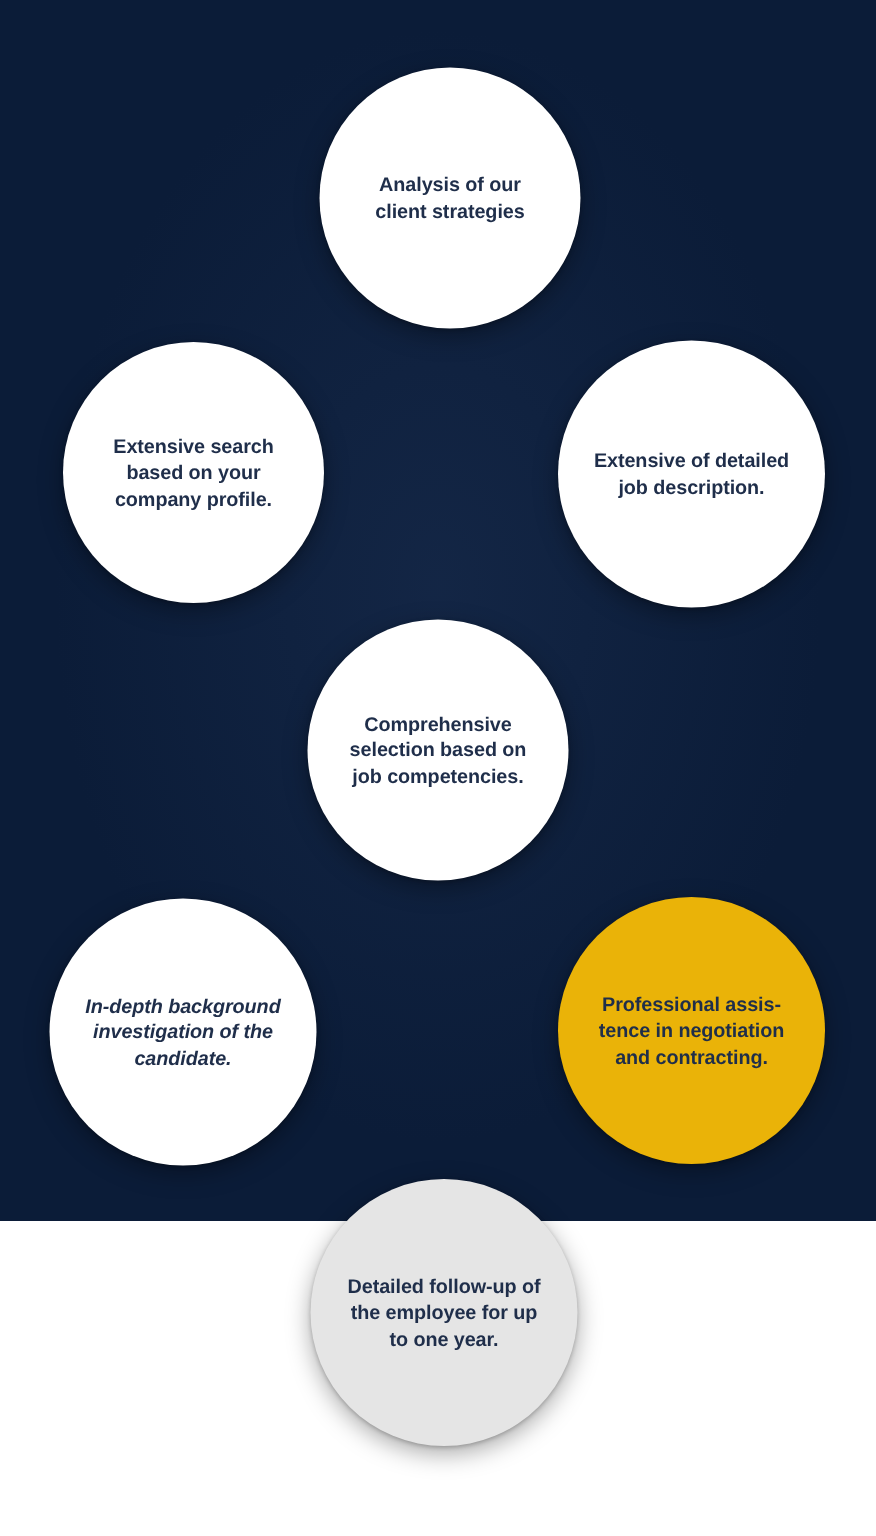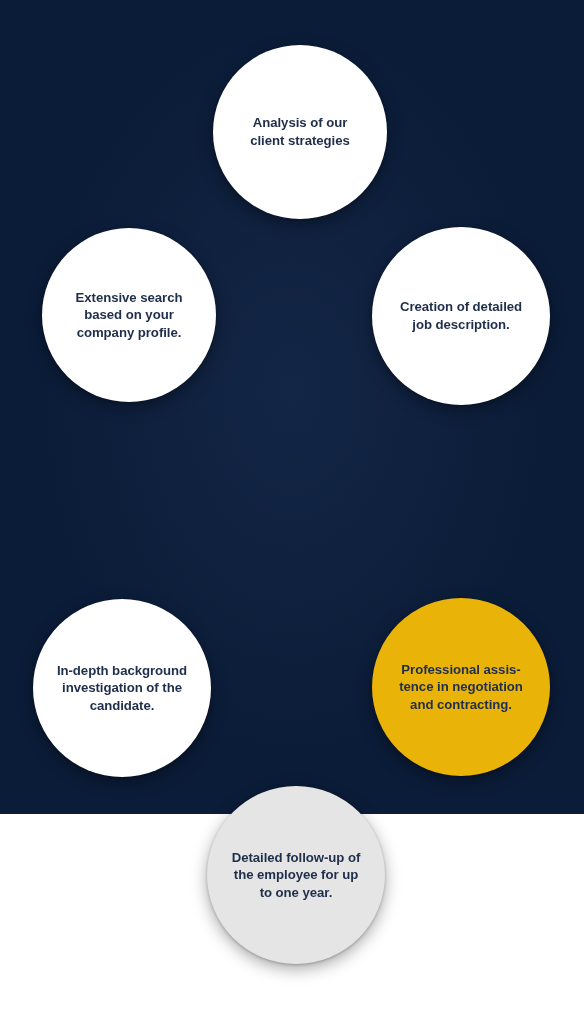--- a/index.html
+++ b/index.html
@@ -63,24 +63,29 @@
     <div class="node" style="width: 174px; height: 174px; left: 213px; top: 45px; background: rgb(255, 255, 255);">
       <div class="node-label" style="color: rgb(31, 46, 74);">Analysis of our
 client strategies</div>
     </div>
     <div class="node" style="width: 174px; height: 174px; left: 42px; top: 228px; background: rgb(255, 255, 255);">
       <div class="node-label" style="color: rgb(31, 46, 74);">Extensive search
 based on your
 company profile.</div>
     </div>
     <div class="node" style="width: 178px; height: 178px; left: 372px; top: 227px; background: rgb(255, 255, 255);">
-      <div class="node-label" style="color: rgb(31, 46, 74);">Creation of detailed
+      <div class="node-label" style="color: rgb(31, 46, 74);">Extensive of detailed
 job description.</div>
     </div>
-    <div class="node" style="width: 178px; height: 178px; left: 33px; top: 599px; background: rgb(255, 255, 255);">
+    <div class="node" style="width: 174px; height: 174px; left: 205px; top: 413px; background: rgb(255, 255, 255);">
+      <div class="node-label" style="color: rgb(31, 46, 74);">Comprehensive
+selection based on
+job competencies.</div>
+    </div>
+    <div class="node" style="width: 178px; height: 178px; left: 33px; top: 599px; background: rgb(255, 255, 255); font-style: italic;">
       <div class="node-label" style="color: rgb(31, 46, 74);">In-depth background
 investigation of the
 candidate.</div>
     </div>
     <div class="node" style="width: 178px; height: 178px; left: 372px; top: 598px; background: #eab308;">
       <div class="node-label" style="color: rgb(31, 46, 74);">Professional assis-
 tence in negotiation
 and contracting.</div>
     </div>
     <div class="node" style="width: 178px; height: 178px; left: 207px; top: 786px; background: #e5e5e5;">

